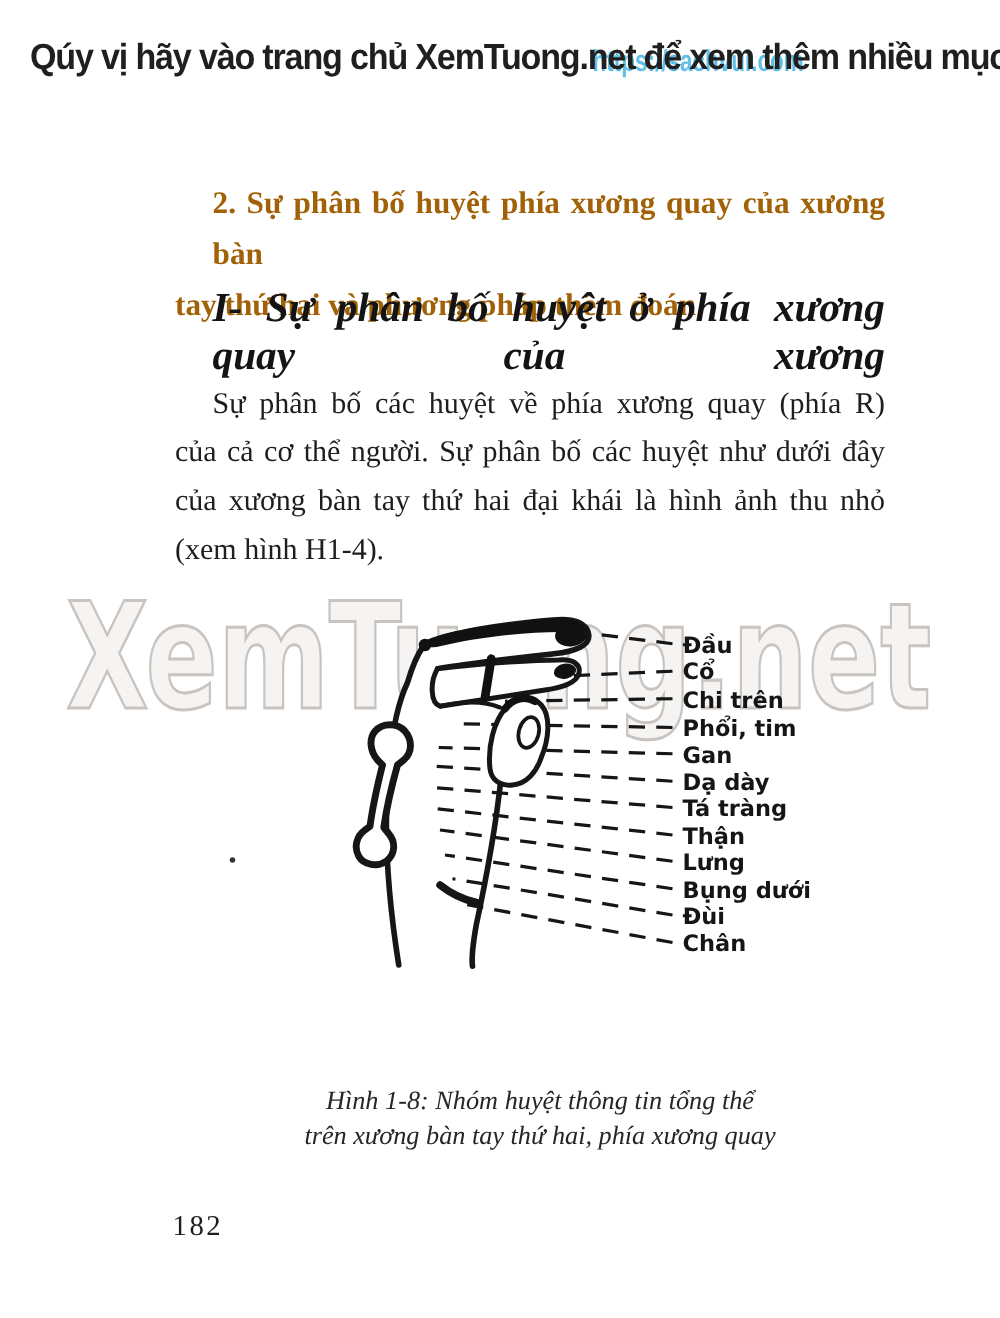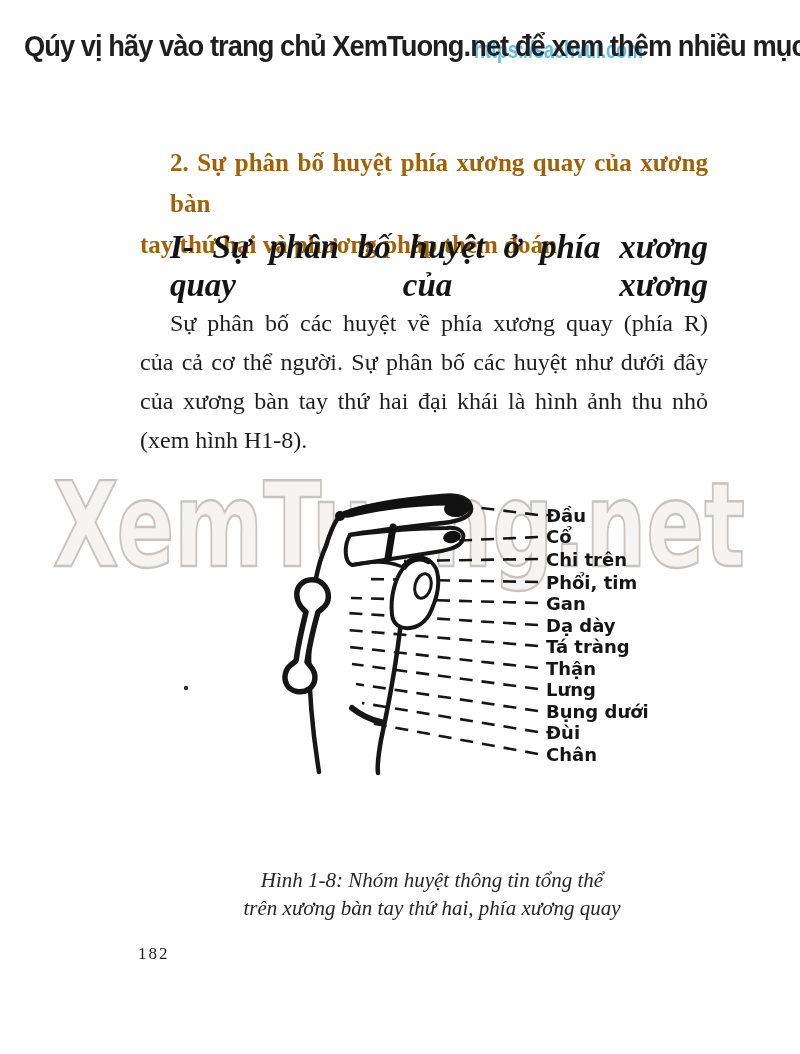--- a/index.html
+++ b/index.html
@@ -29,21 +29,21 @@
   .indent{padding-left:30px;}
   .heading{top:142px;font-weight:bold;font-size:25px;line-height:41px;color:#a16207;}
   .subheading{top:228px;font-weight:bold;font-style:italic;font-size:33px;line-height:38px;color:#141414;}
   .bodytext{top:304px;font-size:24px;line-height:39px;}
   
   .figure-svg{position:absolute;left:0;top:455px;width:800px;height:350px;}
   .caption{
     position:absolute;left:62px;top:866px;width:740px;text-align:center;
     font-style:italic;font-size:21px;line-height:28px;color:#262626;
   }
-  .page-number{position:absolute;left:138px;top:944px;font-size:17px;letter-spacing:2px;}
+  .page-number{position:absolute;left:138px;top:968px;font-size:23px;letter-spacing:2px;}
   svg text.lbl{
     font-family:"DejaVu Sans","Liberation Sans",sans-serif;
     font-size:18px;font-weight:bold;fill:#151515;
   }
   svg text.wm{
     font-family:"DejaVu Sans","Liberation Sans",sans-serif;font-weight:bold;
   }
 </style>
 </head>
 <body>
@@ -61,21 +61,21 @@
   </div>
 
   <div class="textcol subheading">
     <div class="just indent">I- Sự phân bố huyệt ở phía xương quay của xương</div>
   </div>
 
   <div class="textcol bodytext">
     <div class="just indent">Sự phân bố các huyệt về phía xương quay (phía R)</div>
     <div class="just">của cả cơ thể người. Sự phân bố các huyệt như dưới đây</div>
     <div class="just">của xương bàn tay thứ hai đại khái là hình ảnh thu nhỏ</div>
-    <div class="line">(xem hình H1-8).</div>
+    <div class="line">(xem hình H1-4).</div>
   </div>
 
   <svg class="figure-svg" viewBox="0 455 800 350">
 
     <text class="wm" x="53" y="566" font-size="118" fill="#f6f4f2" stroke="#c9c4c0" stroke-width="2.4" textLength="692" lengthAdjust="spacingAndGlyphs">XemTuong.net</text>
 
     <circle cx="186" cy="688" r="2.2" fill="#333"></circle>
 
     <g stroke-linecap="round" stroke-linejoin="round">
 

